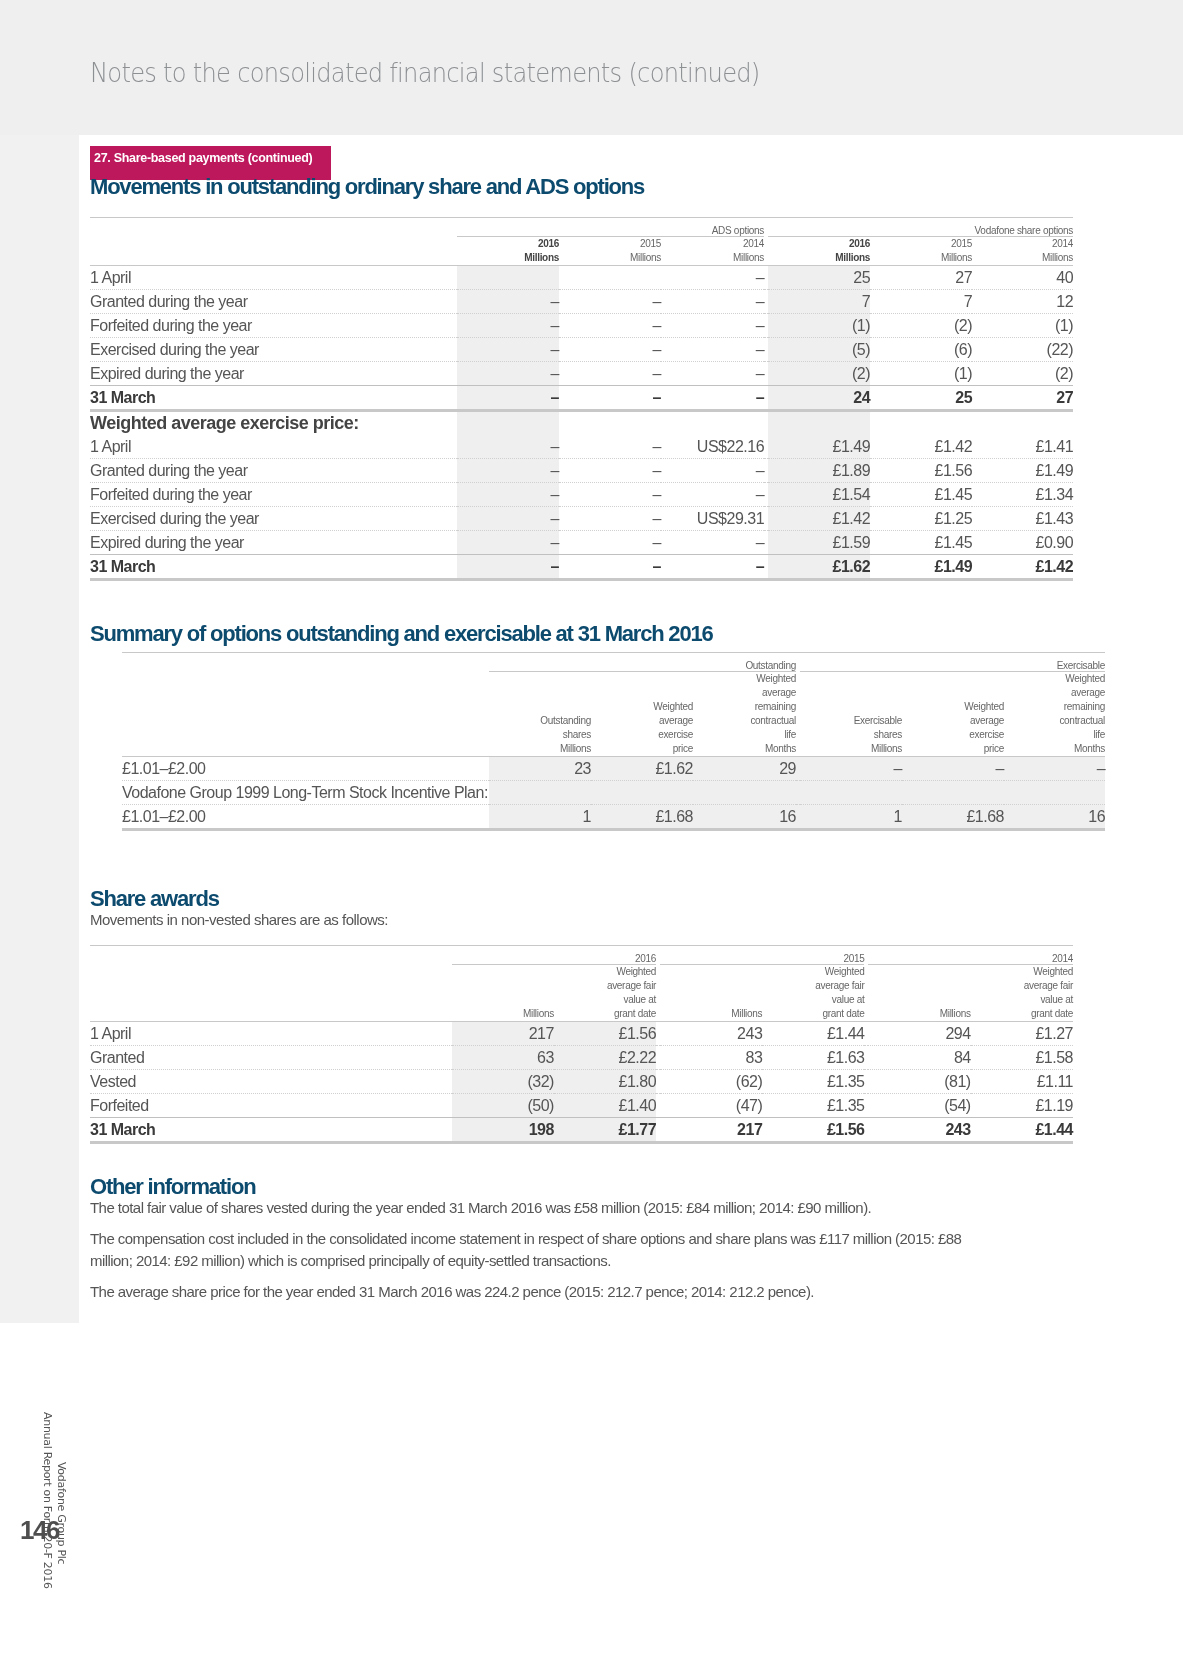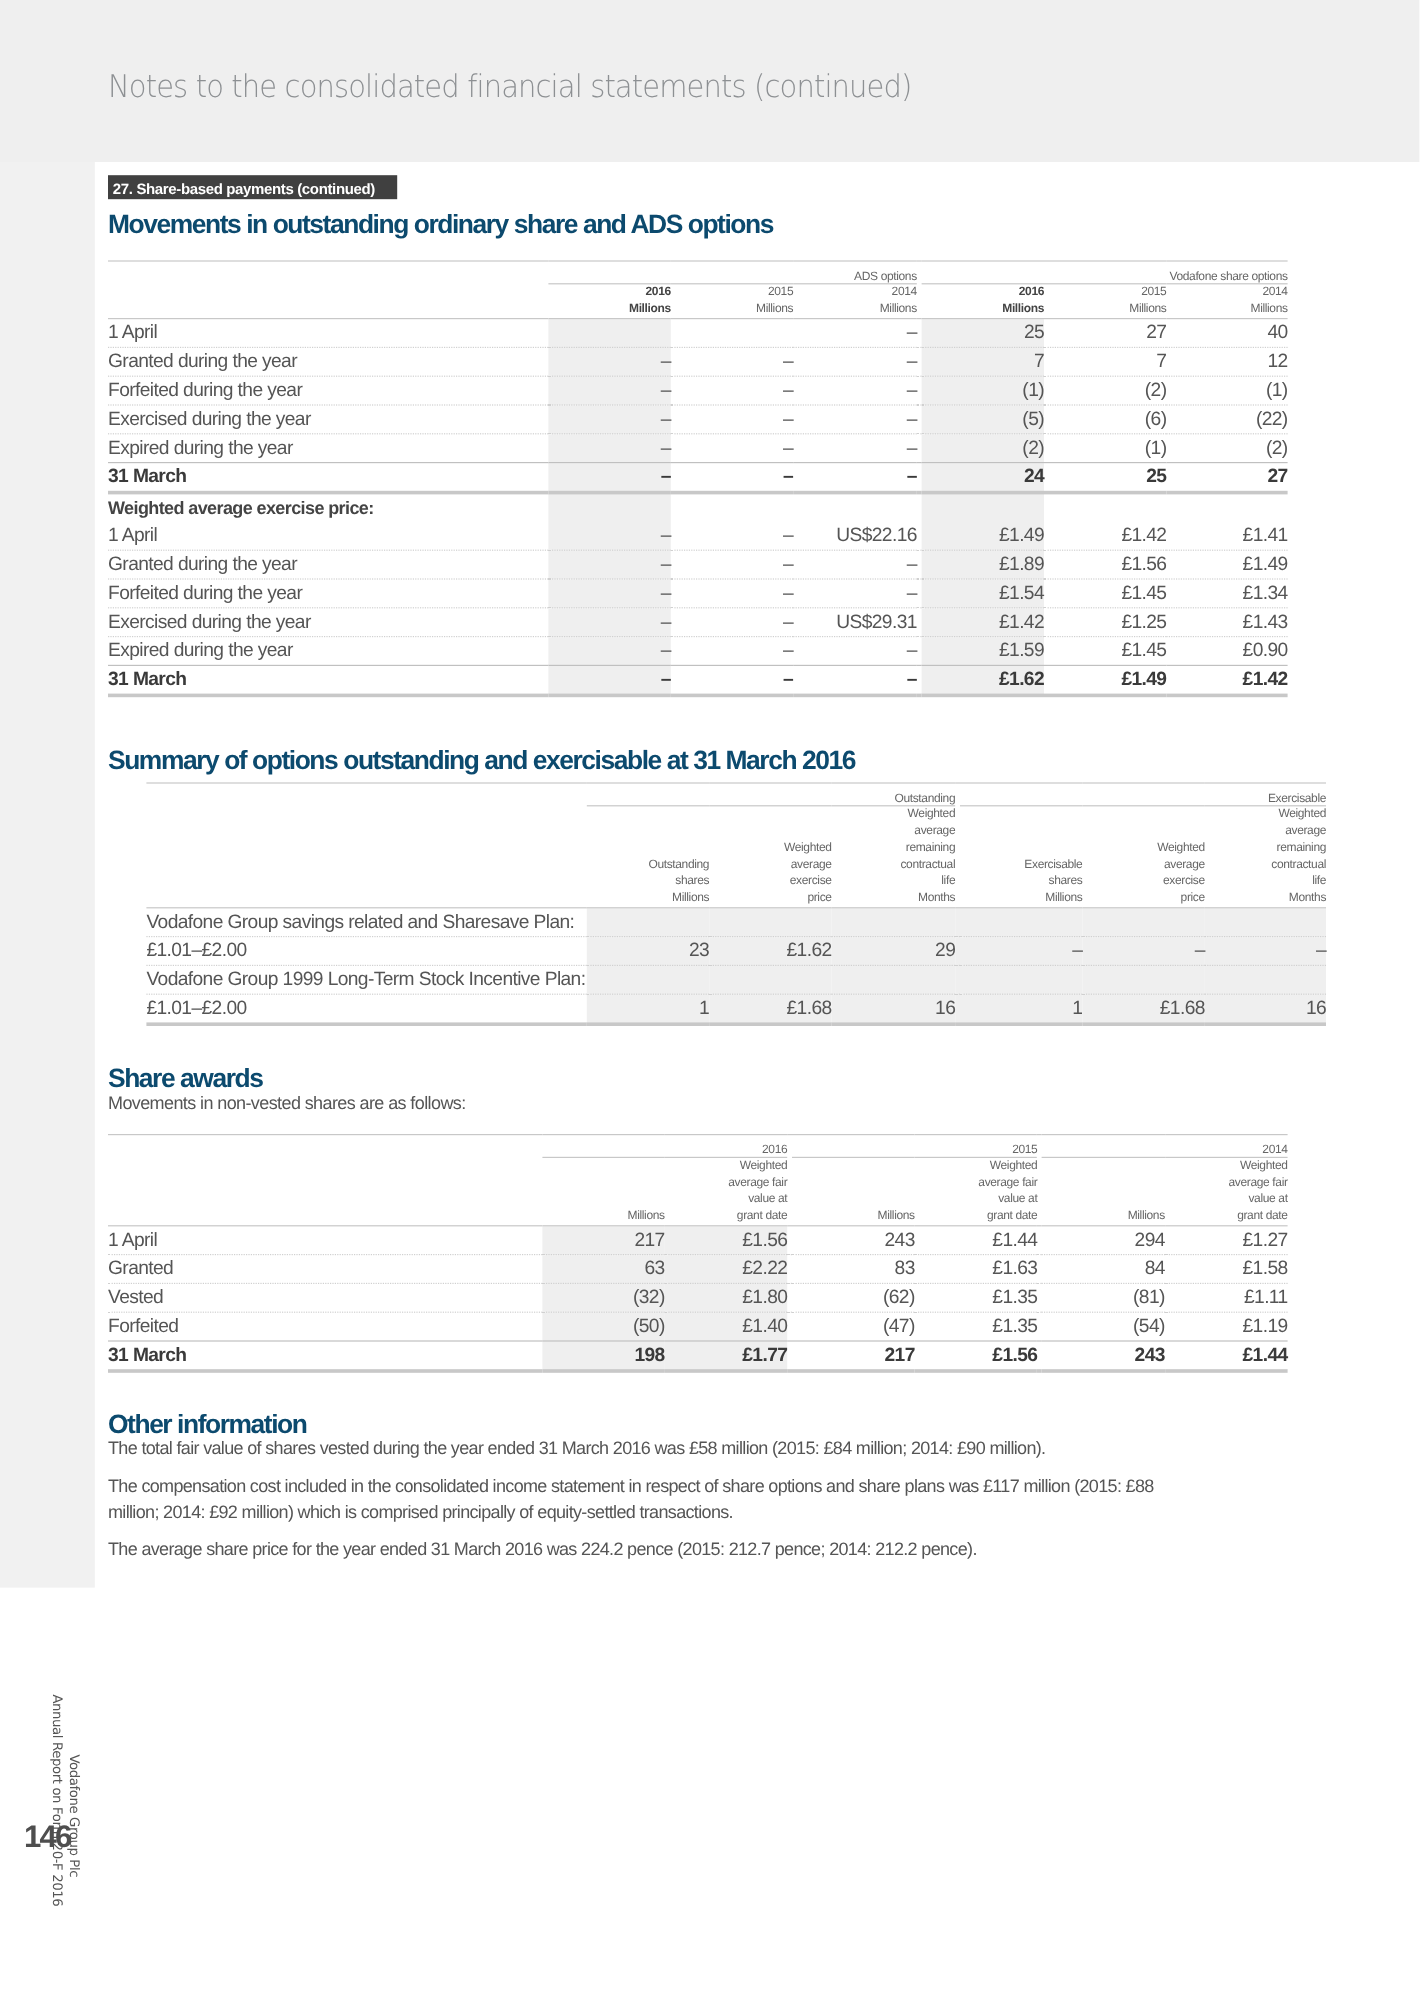--- a/index.html
+++ b/index.html
@@ -18,22 +18,22 @@
     background: #f1f1f1;
   }
   .page-title {
     position: absolute; left: 90px; top: 58px;
     font-family: "DejaVu Sans", sans-serif; font-weight: 200;
     font-size: 26px; letter-spacing: -0.8px; color: #8d9093;
     transform: scaleX(0.93); transform-origin: left top;
     white-space: nowrap;
   }
   .section-tag {
-    position: absolute; left: 90px; top: 146px; height: 20px; width: 241px;
-    background: #404040; color: #fff; font-weight: bold;
+    position: absolute; left: 90px; top: 146px; height: 34px; width: 241px;
+    background: #be185d; color: #fff; font-weight: bold;
     font-family: "Liberation Sans", sans-serif;
     font-size: 12.5px; line-height: 25px; padding-left: 4px; box-sizing: border-box;
     letter-spacing: -0.3px; white-space: nowrap;
   }
   .h2 {
     position: absolute; left: 90px;
     font-family: "Liberation Sans", sans-serif; font-weight: bold;
     color: #0c4a6e; font-size: 22px; letter-spacing: -1.2px; white-space: nowrap;
     line-height: 26px;
   }
@@ -58,21 +58,21 @@
     line-height: 14px; padding-bottom: 2px; letter-spacing: -0.3px;
     border-bottom: 1.5px solid #c8c8c8;
   }
   .colhdr td.b { font-weight: bold; color: #444; }
   .row td {
     height: 23px; border-bottom: 1px dotted #d0d0d0; font-size: 16px; color: #555;
     text-align: right; letter-spacing: -0.5px; vertical-align: middle;
   }
   .row td.lbl { text-align: left; }
   .row.total td { font-weight: bold; color: #3a3a3a; border-top: 1.5px solid #c0c0c0; border-bottom: 3px solid #c8c8c8; }
-  .row.sub td.lbl { font-weight: bold; color: #444; font-size: 15px; padding-top: 0; }
+  .row.sub td.lbl { font-weight: bold; color: #444; font-size: 18px; padding-top: 0; }
   .row.sub td { border-bottom: none; }
   td.sh { background: #efefef; }
   td.pr { padding-right: 5px; }
   .gap { width: 4px; }
   .footer-num {
     position: absolute; left: 20px; top: 1515px;
     font-family: "Liberation Sans", sans-serif; font-weight: bold;
     font-size: 26px; color: #4e4e4e; letter-spacing: -1.5px;
   }
   .footer-rot {
@@ -324,30 +324,20 @@
           <div>price</div>
         </td>
         <td class="pr">
           <div>Weighted</div>
           <div>average</div>
           <div>remaining</div>
           <div>contractual</div>
           <div>life</div>
           <div>Months</div>
         </td>
-      </tr>
-      <tr class="row">
-        <td class="lbl">Vodafone Group savings related and Sharesave Plan:</td>
-        <td class="sh"></td>
-        <td class="sh"></td>
-        <td class="sh"></td>
-        <td class="gap sh"></td>
-        <td class="sh"></td>
-        <td class="sh"></td>
-        <td class="sh"></td>
       </tr>
       <tr class="row">
         <td class="lbl">£1.01–£2.00</td>
         <td class="sh pr">23</td>
         <td class="sh pr">£1.62</td>
         <td class="sh pr">29</td>
         <td class="gap sh"></td>
         <td class="sh pr">–</td>
         <td class="sh pr">–</td>
         <td class="sh pr">–</td>

